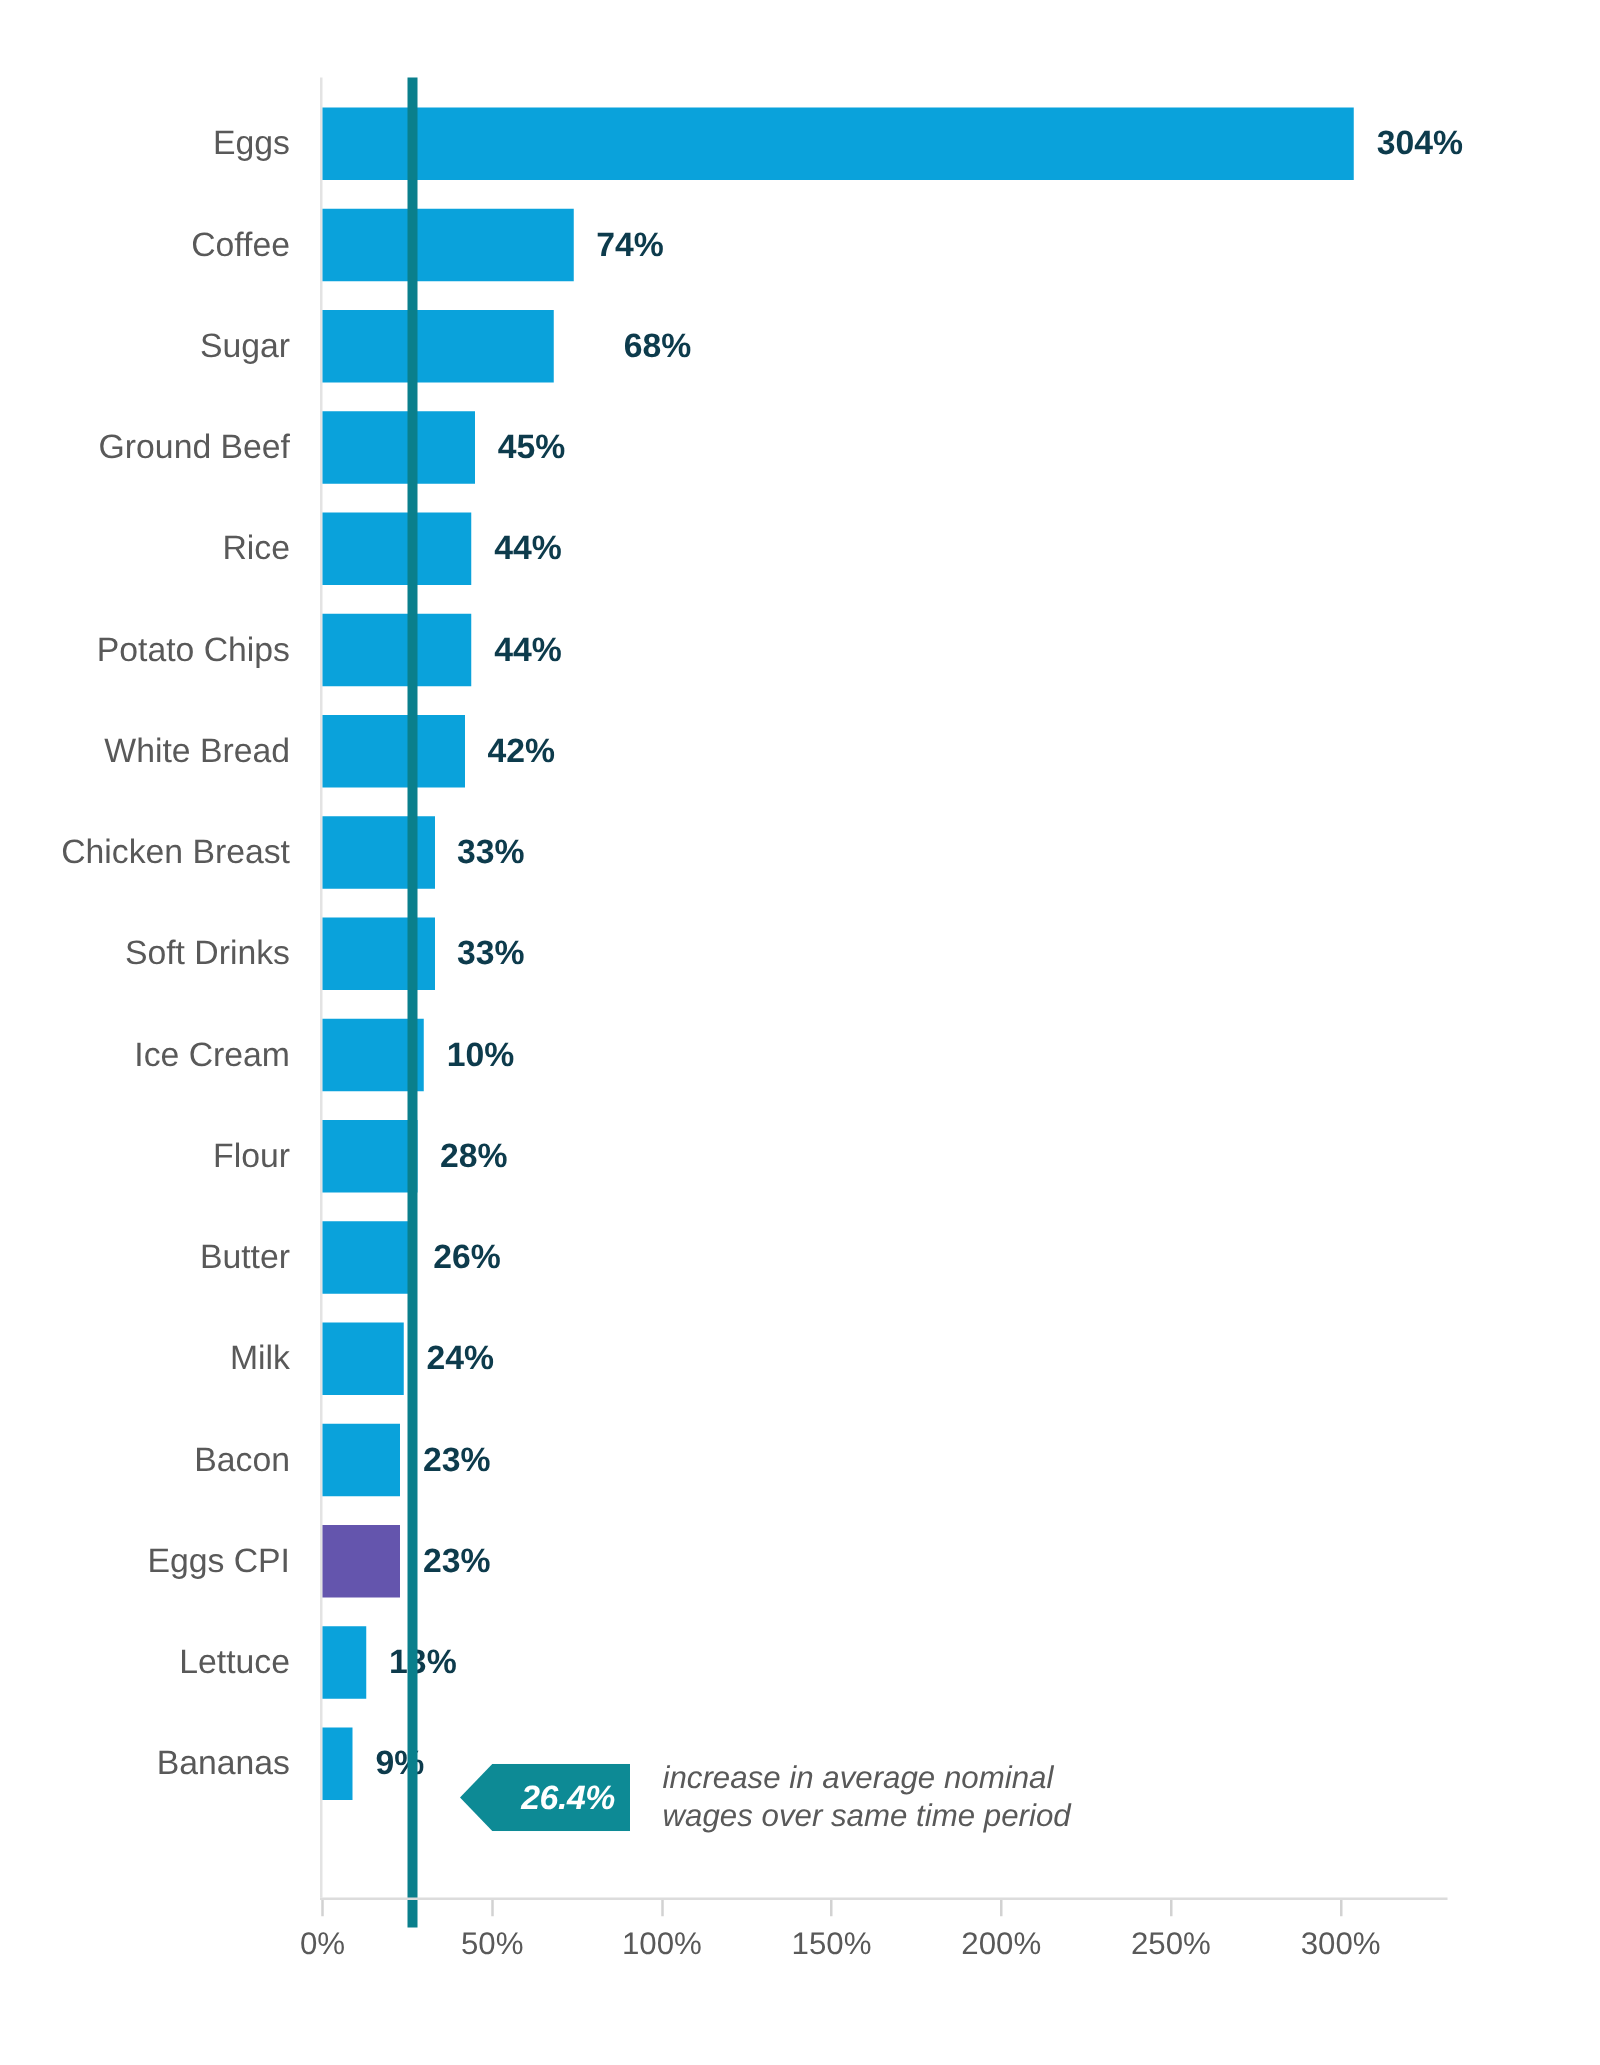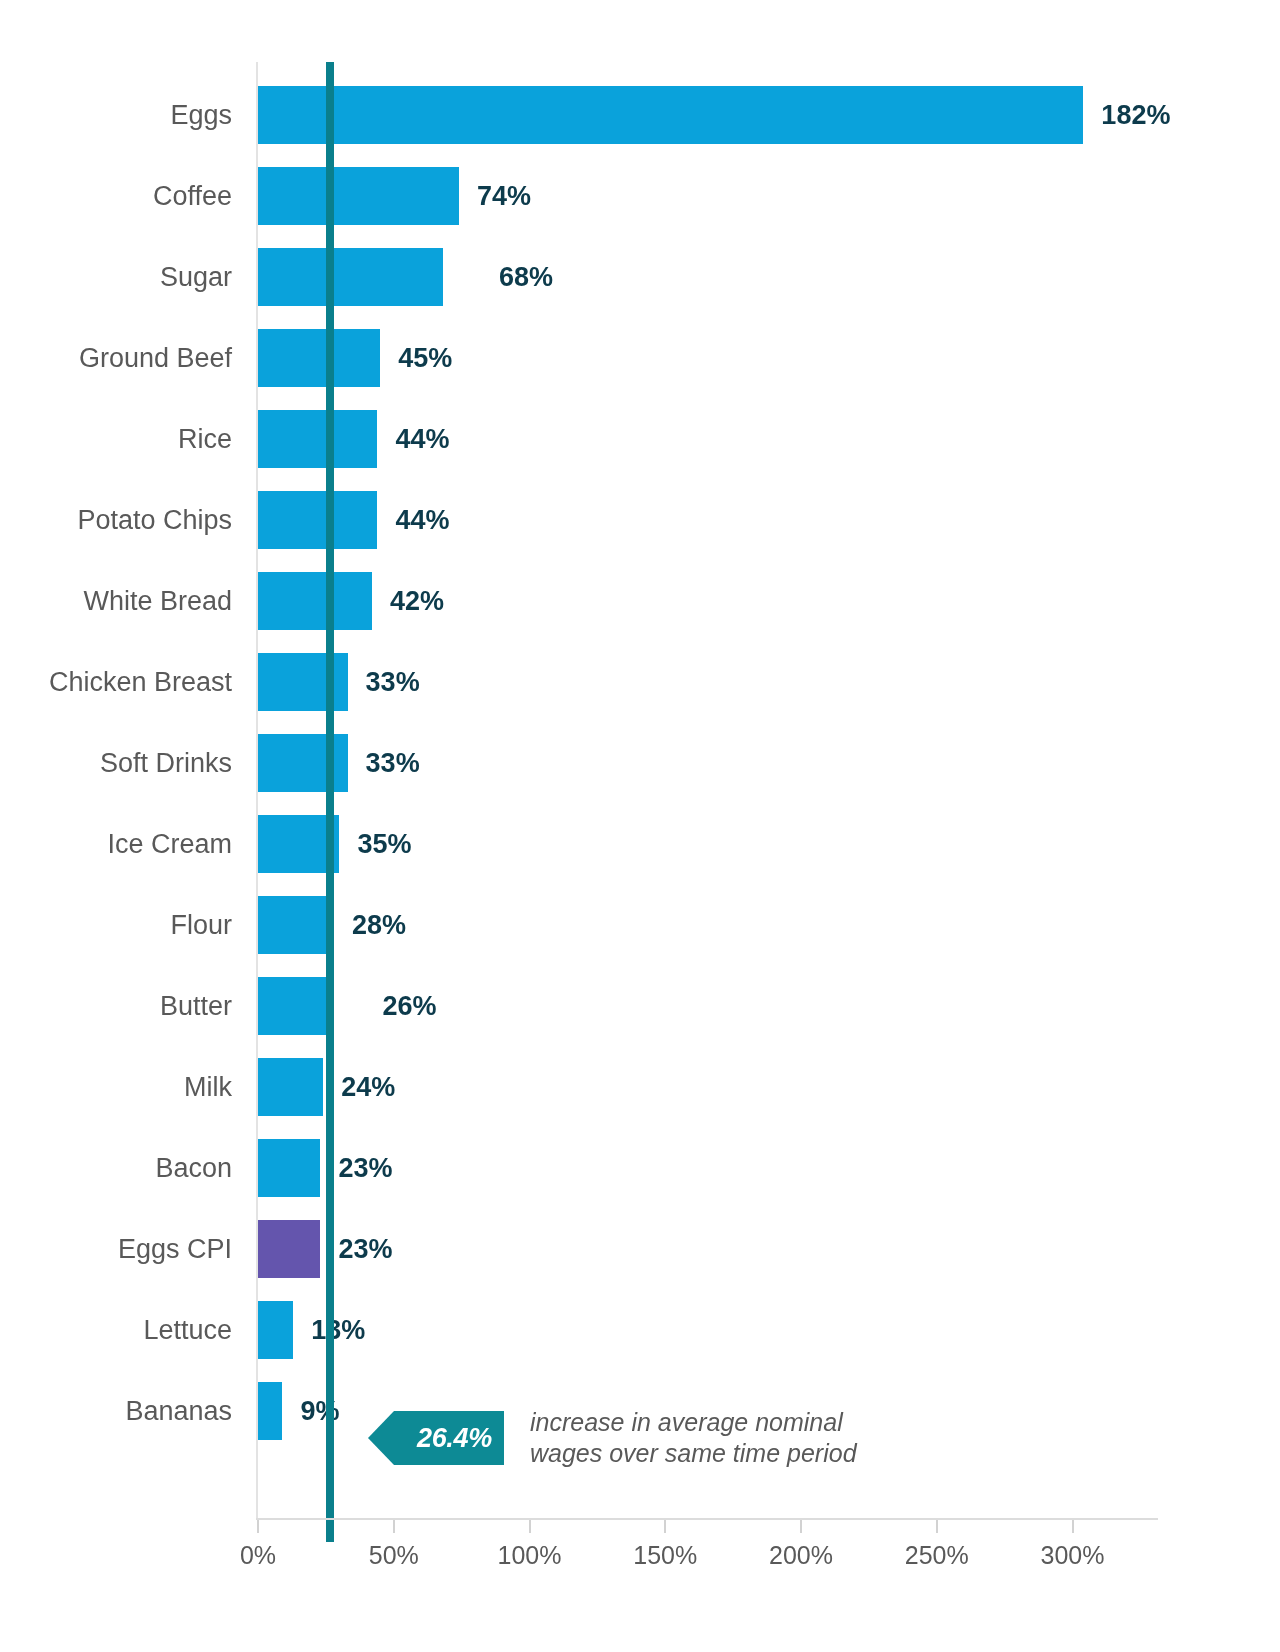--- a/index.html
+++ b/index.html
@@ -158,21 +158,21 @@
 
 <div id="chart-root">
   <div class="plot">
 
     <div class="y-axis-line"></div>
 
     <div id="rows">
         <div class="row" style="top: 86px;">
           <div class="cat-label">Eggs</div>
           <div class="bar" style="width: 825px;"></div>
-          <div class="val-label" style="left: 1101.36px;">182%</div>
+          <div class="val-label" style="left: 1101.36px;">304%</div>
         </div>
         <div class="row" style="top: 167px;">
           <div class="cat-label">Coffee</div>
           <div class="bar" style="width: 201px;"></div>
           <div class="val-label" style="left: 476.91px;">74%</div>
         </div>
         <div class="row" style="top: 248px;">
           <div class="cat-label">Sugar</div>
           <div class="bar" style="width: 185px;"></div>
           <div class="val-label" style="left: 471px; margin-left: 28px;">68%</div>
@@ -203,31 +203,31 @@
           <div class="val-label" style="left: 365.595px;">33%</div>
         </div>
         <div class="row" style="top: 734px;">
           <div class="cat-label">Soft Drinks</div>
           <div class="bar" style="width: 90px;"></div>
           <div class="val-label" style="left: 365.595px;">33%</div>
         </div>
         <div class="row" style="top: 815px;">
           <div class="cat-label">Ice Cream</div>
           <div class="bar" style="width: 81px;"></div>
-          <div class="val-label" style="left: 357.45px;">35%</div>
+          <div class="val-label" style="left: 357.45px;">10%</div>
         </div>
         <div class="row" style="top: 896px;">
           <div class="cat-label">Flour</div>
           <div class="bar" style="width: 76px;"></div>
           <div class="val-label" style="left: 352.02px;">28%</div>
         </div>
         <div class="row" style="top: 977px;">
           <div class="cat-label">Butter</div>
           <div class="bar" style="width: 71px;"></div>
-          <div class="val-label" style="left: 346.59px; margin-left: 36px;">26%</div>
+          <div class="val-label" style="left: 346.59px;">26%</div>
         </div>
         <div class="row" style="top: 1058px;">
           <div class="cat-label">Milk</div>
           <div class="bar" style="width: 65px;"></div>
           <div class="val-label" style="left: 341.16px;">24%</div>
         </div>
         <div class="row" style="top: 1139px;">
           <div class="cat-label">Bacon</div>
           <div class="bar" style="width: 62px;"></div>
           <div class="val-label" style="left: 338.445px;">23%</div>

